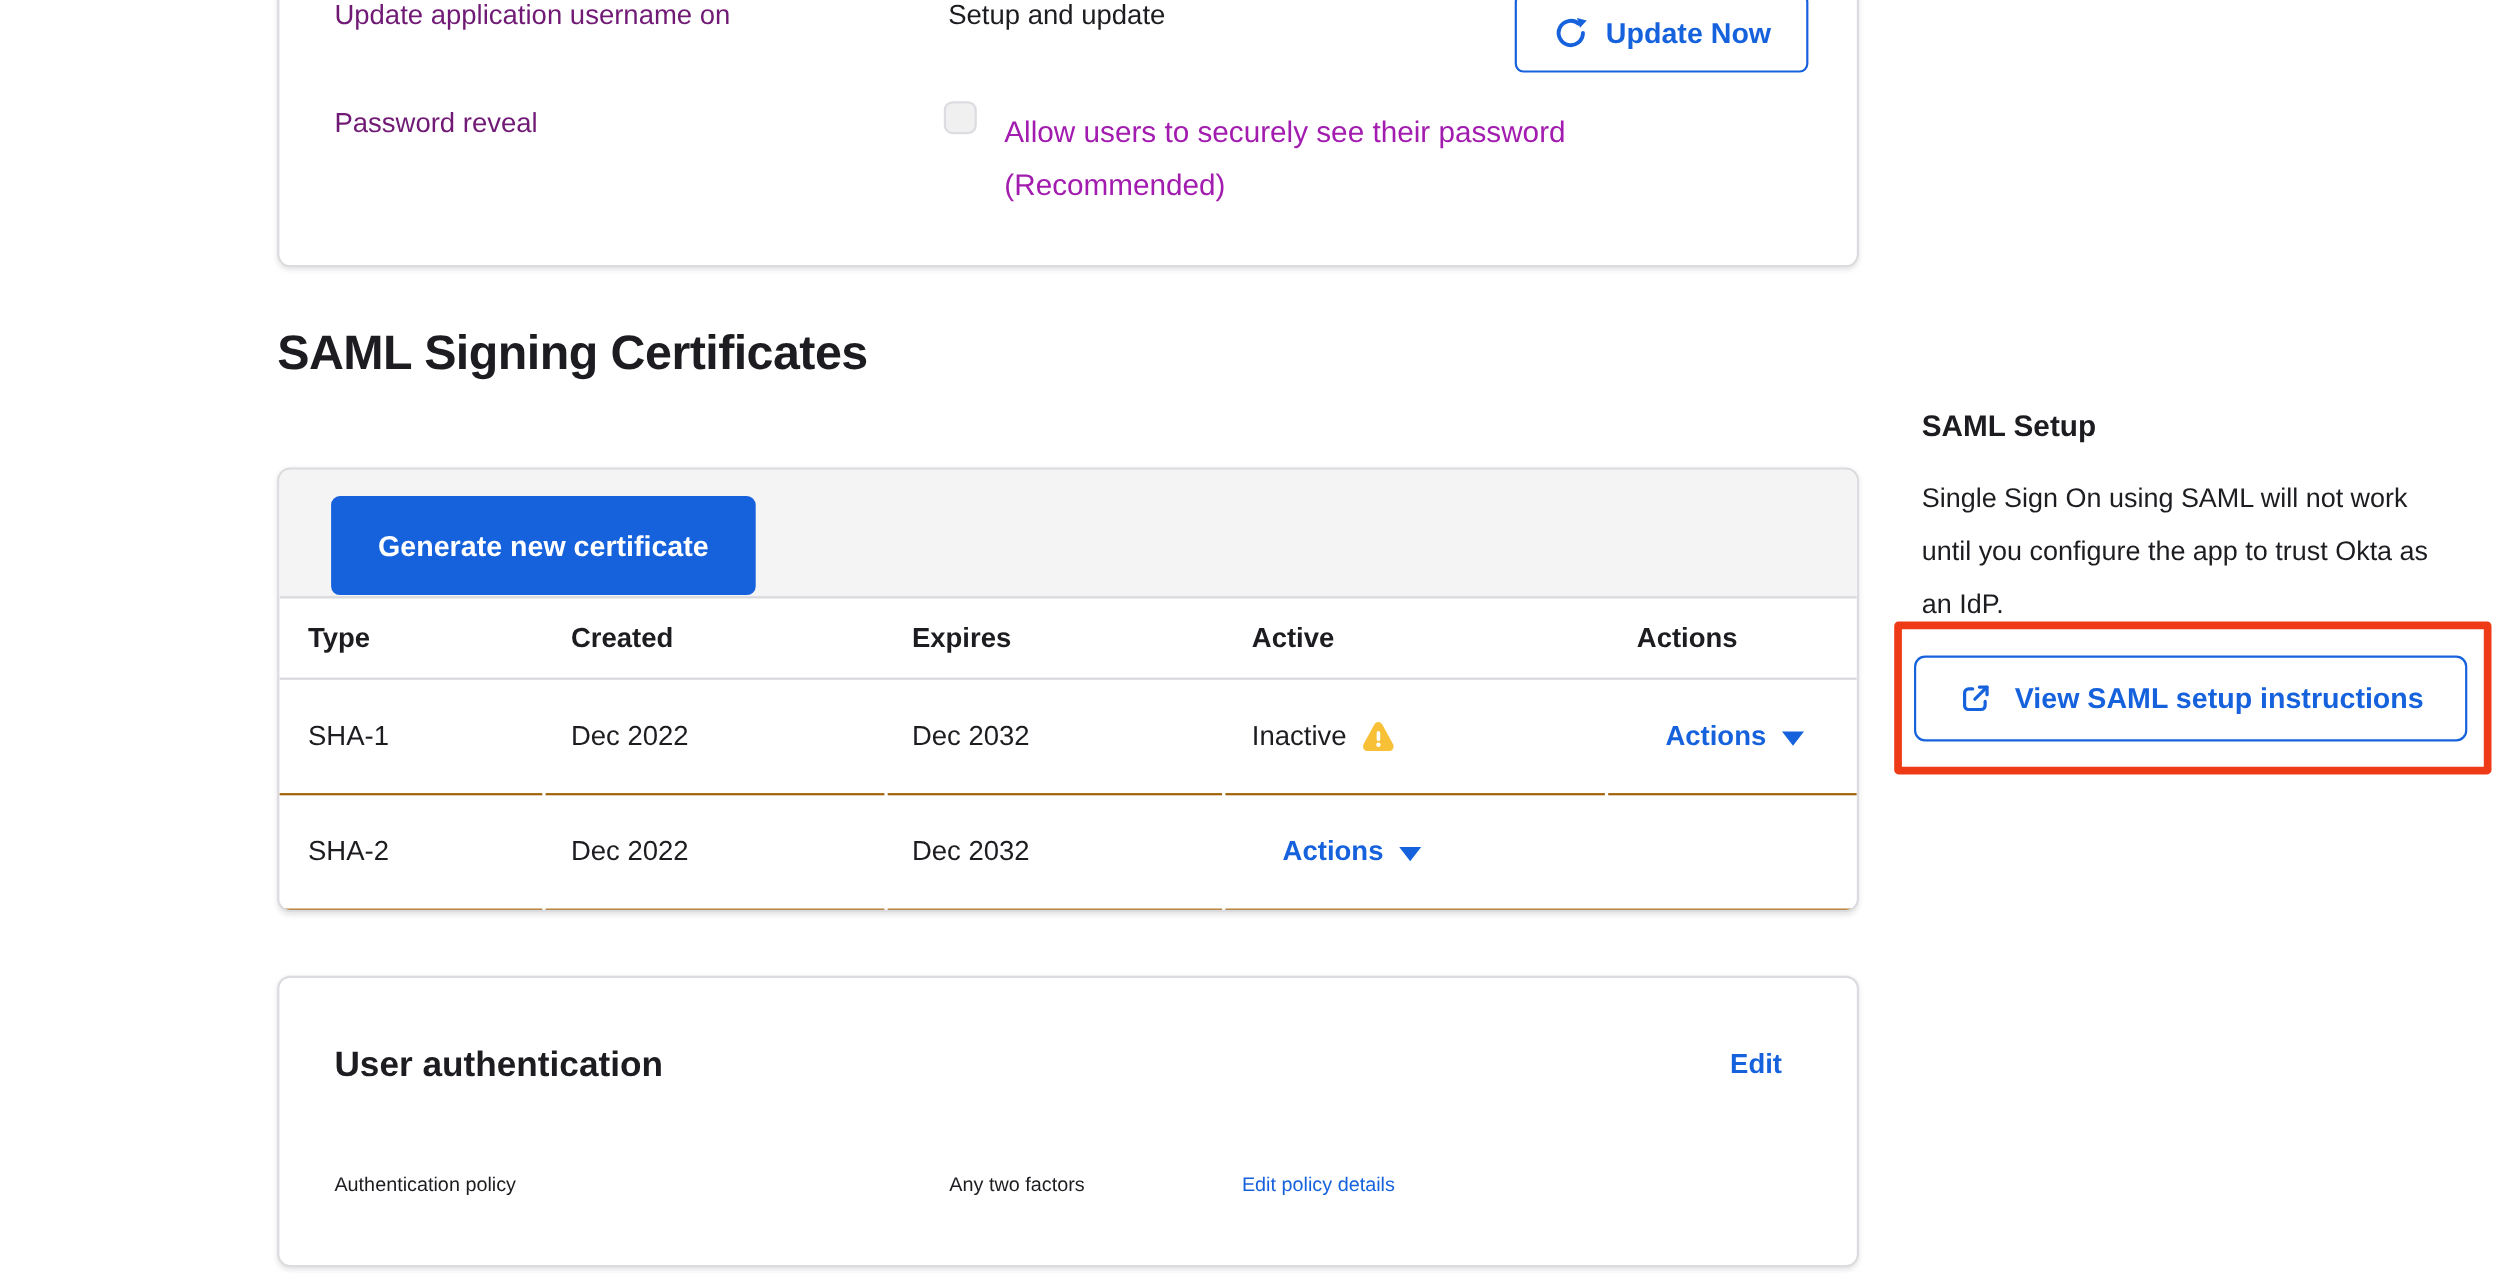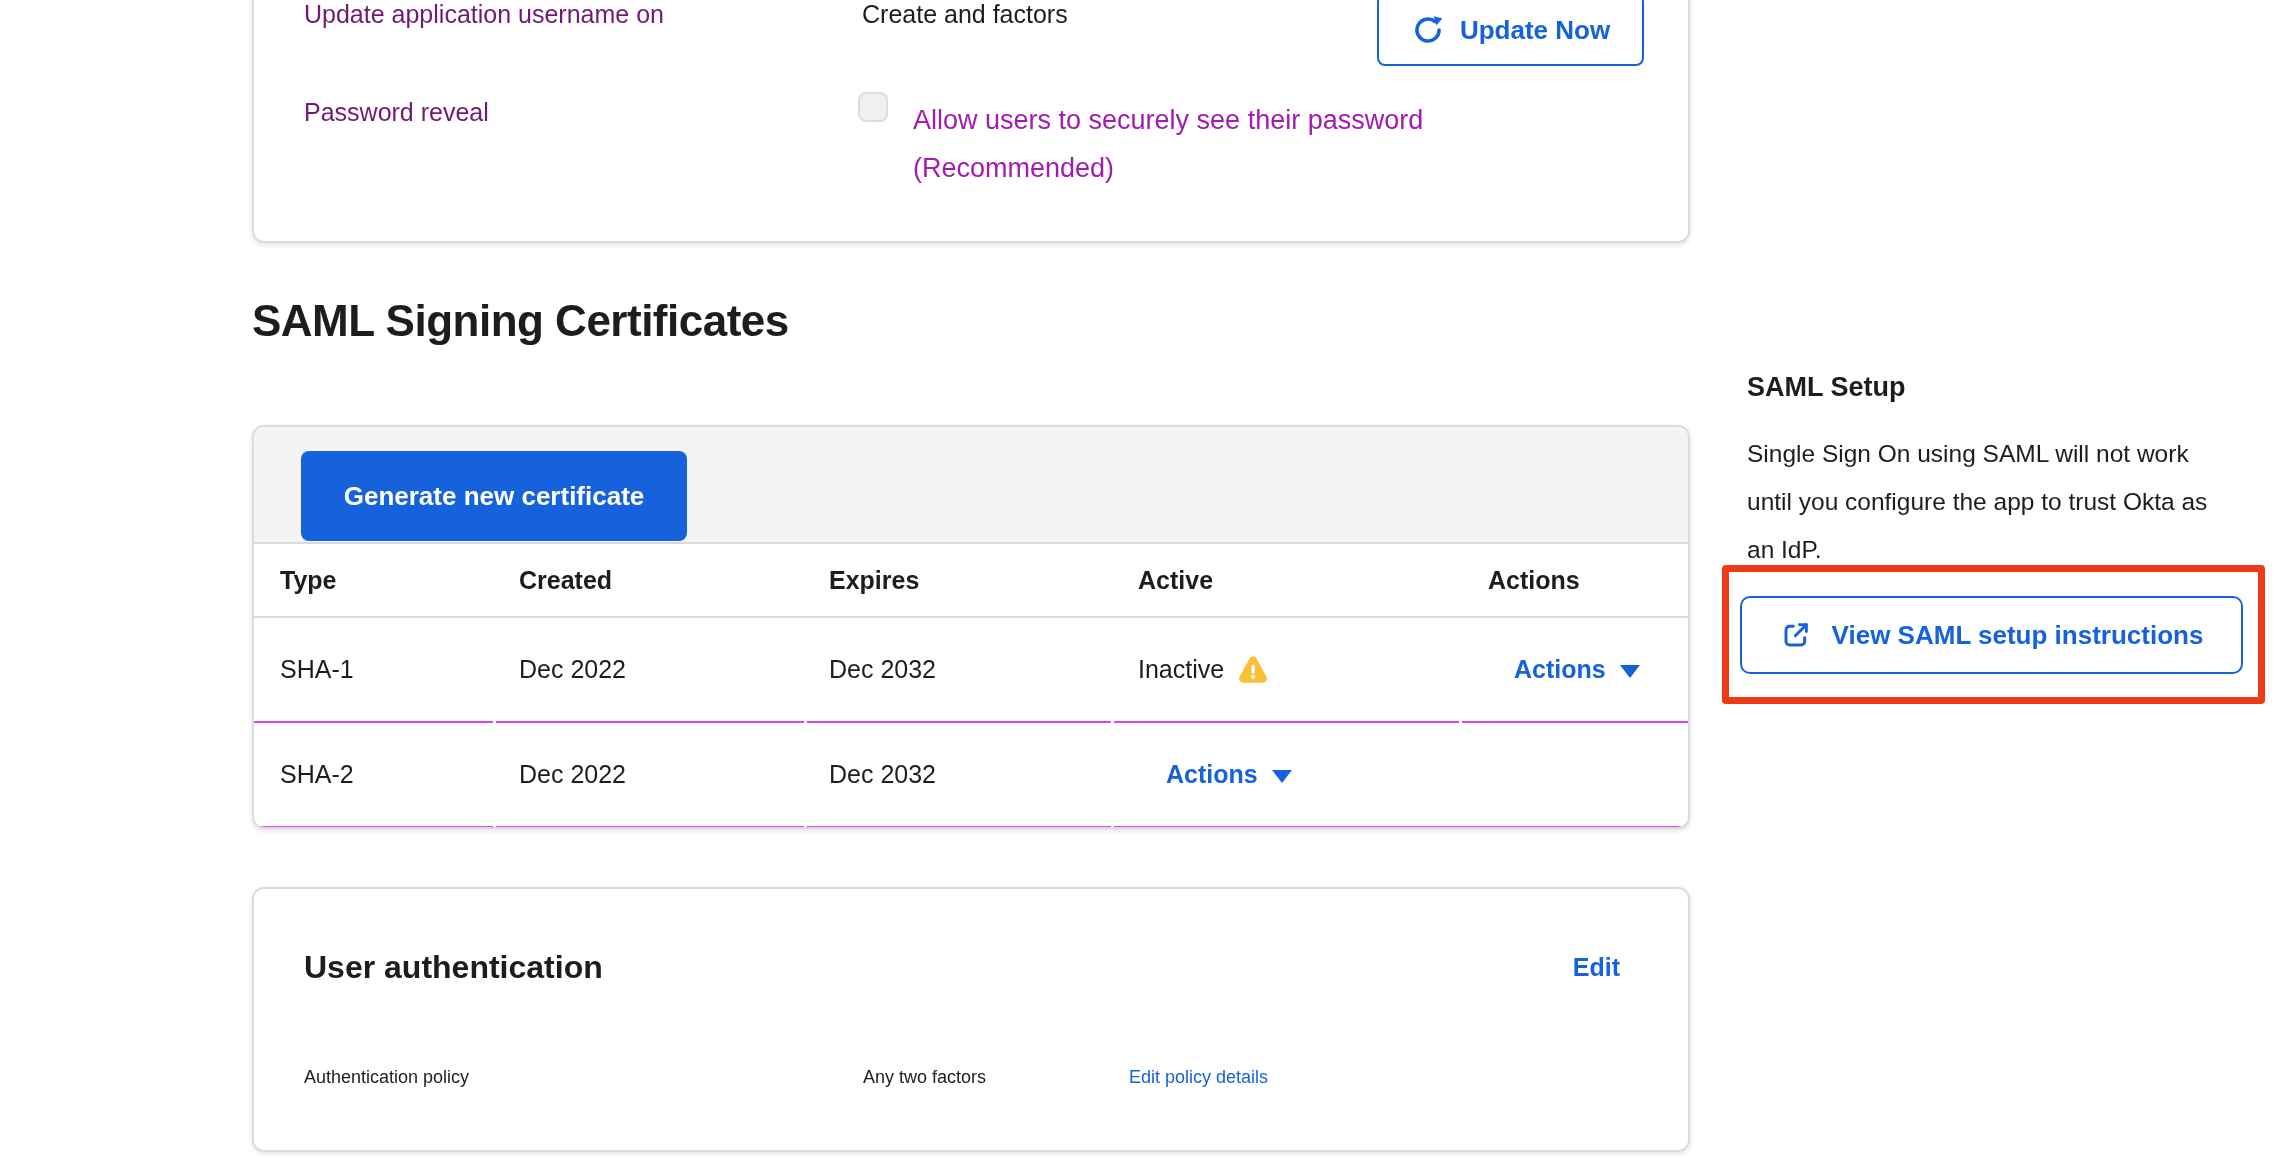--- a/index.html
+++ b/index.html
@@ -86,21 +86,21 @@
   .thead { display: flex; height: 74px; align-items: center; border-bottom: 2px solid #d9d9de; }
   .thead .cell { font-size: 25px; font-weight: bold; color: #1d1d21; }
   .c1 { width: 242px; padding-left: 26px; }
   .c2 { width: 311px; padding-left: 23px; }
   .c3 { width: 307px; padding-left: 22px; }
   .c4 { width: 348px; padding-left: 24px; }
   .c5 { flex: 1; padding-left: 26px; }
   .trow { display: flex; height: 105px; }
   .trow .cell {
     display: flex; align-items: center;
-    border-bottom: 2px solid #d946ef;
+    border-bottom: 2px solid #a16207;
     font-size: 25px; color: #1d1d21;
     margin-right: 3px;
   }
   .trow .cw1 { width: 239px; padding-left: 26px; }
   .trow .cw2 { width: 308px; padding-left: 23px; }
   .trow .cw3 { width: 304px; padding-left: 22px; }
   .trow .cw4 { width: 345px; padding-left: 24px; }
   .trow .cw5 { flex: 1; padding-left: 52px; margin-right: 0; }
   .warning-icon-wrap { margin-left: 14px; display: inline-flex; }
   .actions-link {
@@ -140,21 +140,21 @@
 
   .icon { display: inline-flex; }
 </style>
 </head>
 <body>
 
 <div id="screen">
 
   <div id="settings-card" class="card">
     <div id="username-label" class="row-label">Update application username on</div>
-    <div id="username-value" class="row-value">Create and factors</div>
+    <div id="username-value" class="row-value">Setup and update</div>
 
     <button id="update-now-btn" class="outline-btn">
       <span class="icon">
         <svg viewBox="0 0 24 24" width="34" height="34">
           <path d="M19.8 12a7.8 7.8 0 1 1-2.7-5.9" fill="none" stroke="#1662dd" stroke-width="2.5" stroke-linecap="round"></path>
           <polygon points="16.0,2.3 22.2,3.9 17.9,8.6" fill="#1662dd"></polygon>
         </svg>
       </span>
       <span>Update Now</span>
     </button>

